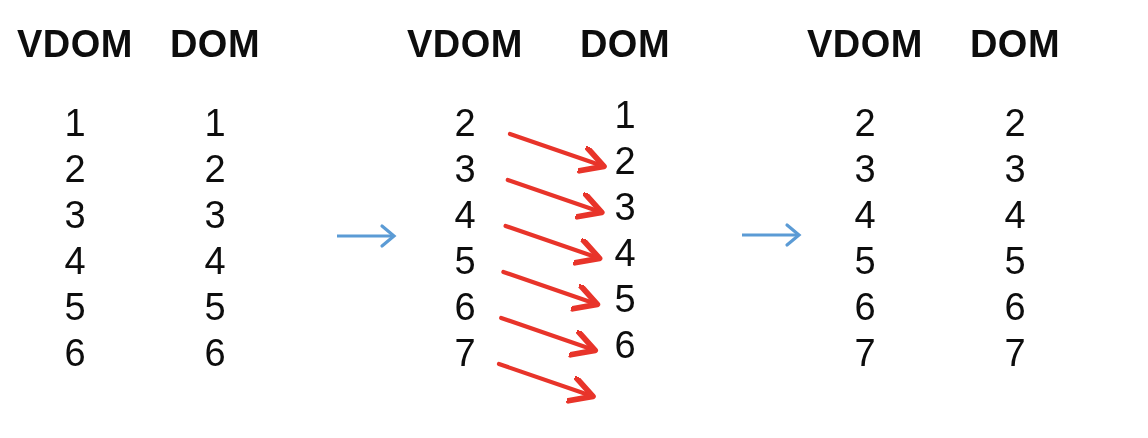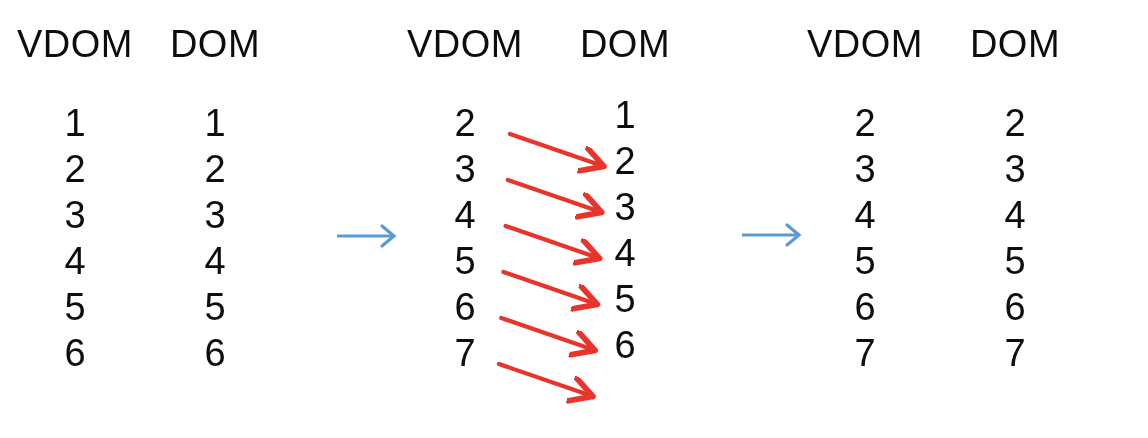--- a/index.html
+++ b/index.html
@@ -26,21 +26,21 @@
     width: 130px;
     text-align: center;
   }
   .col-header {
     position: absolute;
     top: 22px;
     left: 0;
     width: 130px;
     text-align: center;
     font-size: 38px;
-    font-weight: 400;
+    font-weight: 700;
     color: #0d0d0d;
     letter-spacing: 0.5px;
     line-height: 44px;
     white-space: nowrap;
   }
   .col-list {
     position: absolute;
     top: 100px;
     left: 0;
     width: 130px;

